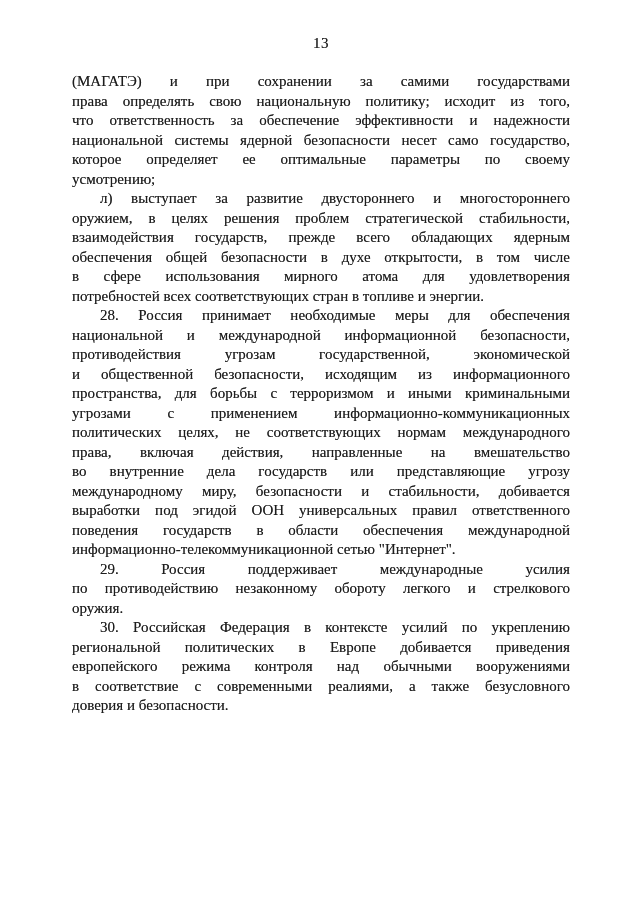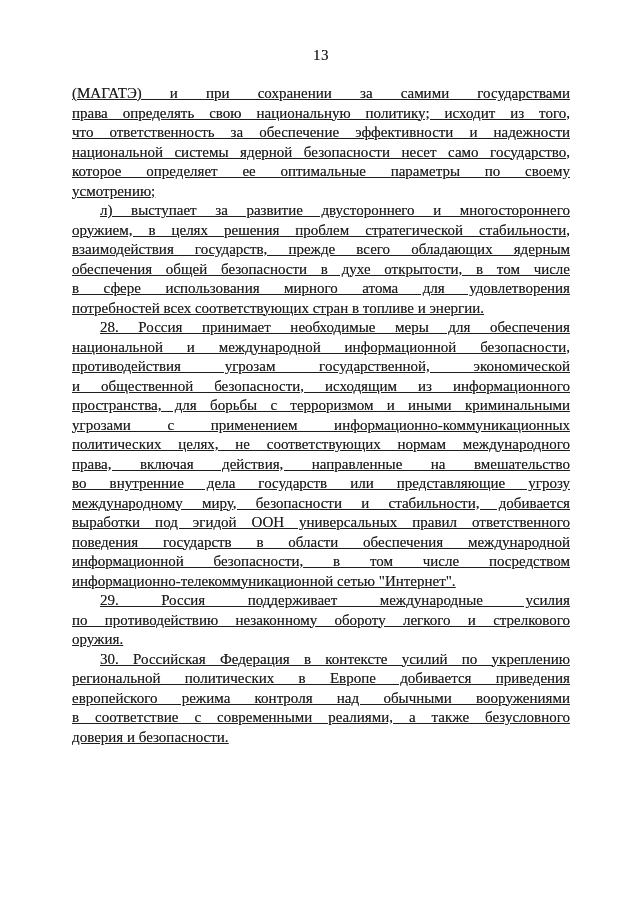--- a/index.html
+++ b/index.html
@@ -6,36 +6,35 @@
     margin: 0;
     padding: 0;
     background: #ffffff;
   }
   .page {
     position: relative;
     width: 640px;
     height: 905px;
     box-sizing: border-box;
     background: #ffffff;
-    padding: 48px 70px 0 72px;
+    padding: 36px 70px 0 72px;
     font-family: "Liberation Serif", "DejaVu Serif", serif;
     color: #1d1d1d;
     text-shadow: 0 0 0.35px rgba(0,0,0,0.55);
     overflow: hidden;
   }
   .page-number {
     text-align: center;
     font-size: 15px;
     line-height: 15px;
     margin-bottom: 21px;
     letter-spacing: 0.5px;
   }
   .body-text {
     font-size: 15px;
-    text-decoration: underline;
   }
   .para {
     margin: 0;
   }
   .line {
     line-height: 19.5px;
     text-align: justify;
     text-align-last: justify;
     white-space: normal;
   }
@@ -74,21 +73,20 @@
         <div class="line">противодействия угрозам государственной, экономической</div>
         <div class="line">и общественной безопасности, исходящим из информационного</div>
         <div class="line">пространства, для борьбы с терроризмом и иными криминальными</div>
         <div class="line">угрозами с применением информационно-коммуникационных</div>
         <div class="line">политических целях, не соответствующих нормам международного</div>
         <div class="line">права, включая действия, направленные на вмешательство</div>
         <div class="line">во внутренние дела государств или представляющие угрозу</div>
         <div class="line">международному миру, безопасности и стабильности, добивается</div>
         <div class="line">выработки под эгидой ООН универсальных правил ответственного</div>
         <div class="line">поведения государств в области обеспечения международной</div>
-        <div class="line">информационной безопасности, в том числе посредством</div>
         <div class="line last">информационно-телекоммуникационной сетью "Интернет".</div>
       </div>
       <div class="para">
         <div class="line first-indent">29. Россия поддерживает международные усилия</div>
         <div class="line">по противодействию незаконному обороту легкого и стрелкового</div>
         <div class="line last">оружия.</div>
       </div>
       <div class="para">
         <div class="line first-indent">30. Российская Федерация в контексте усилий по укреплению</div>
         <div class="line">региональной политических в Европе добивается приведения</div>

